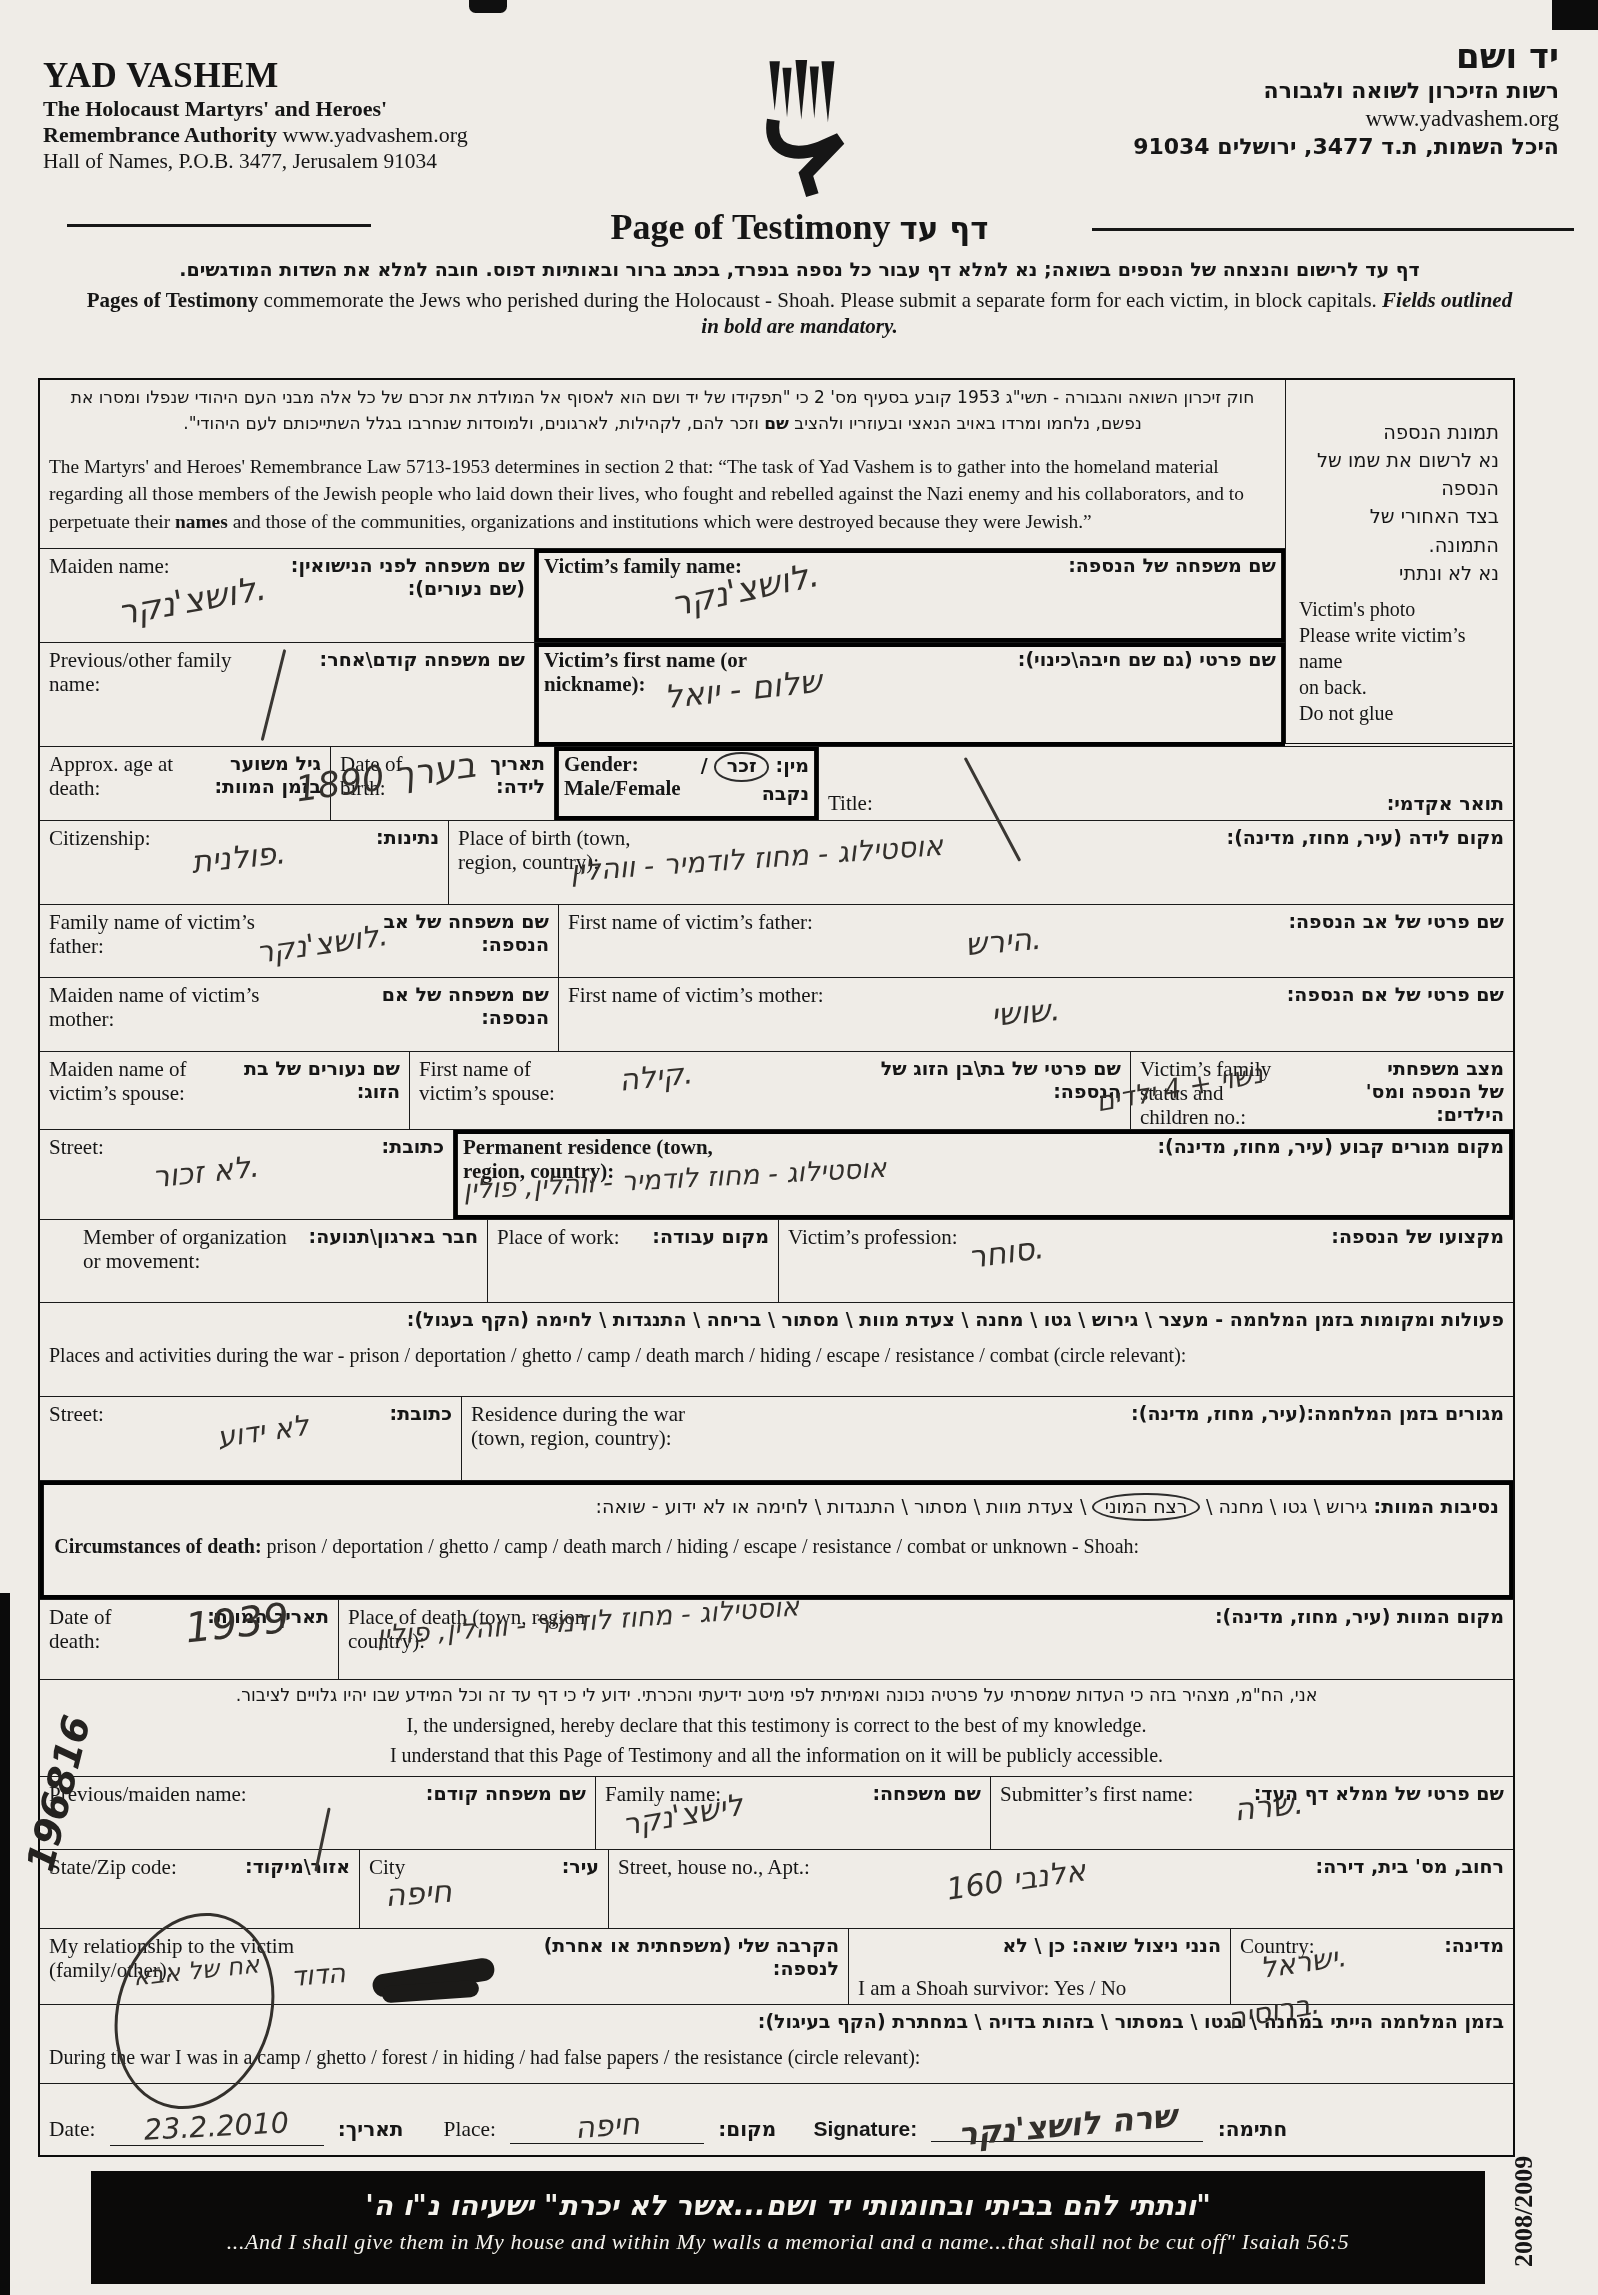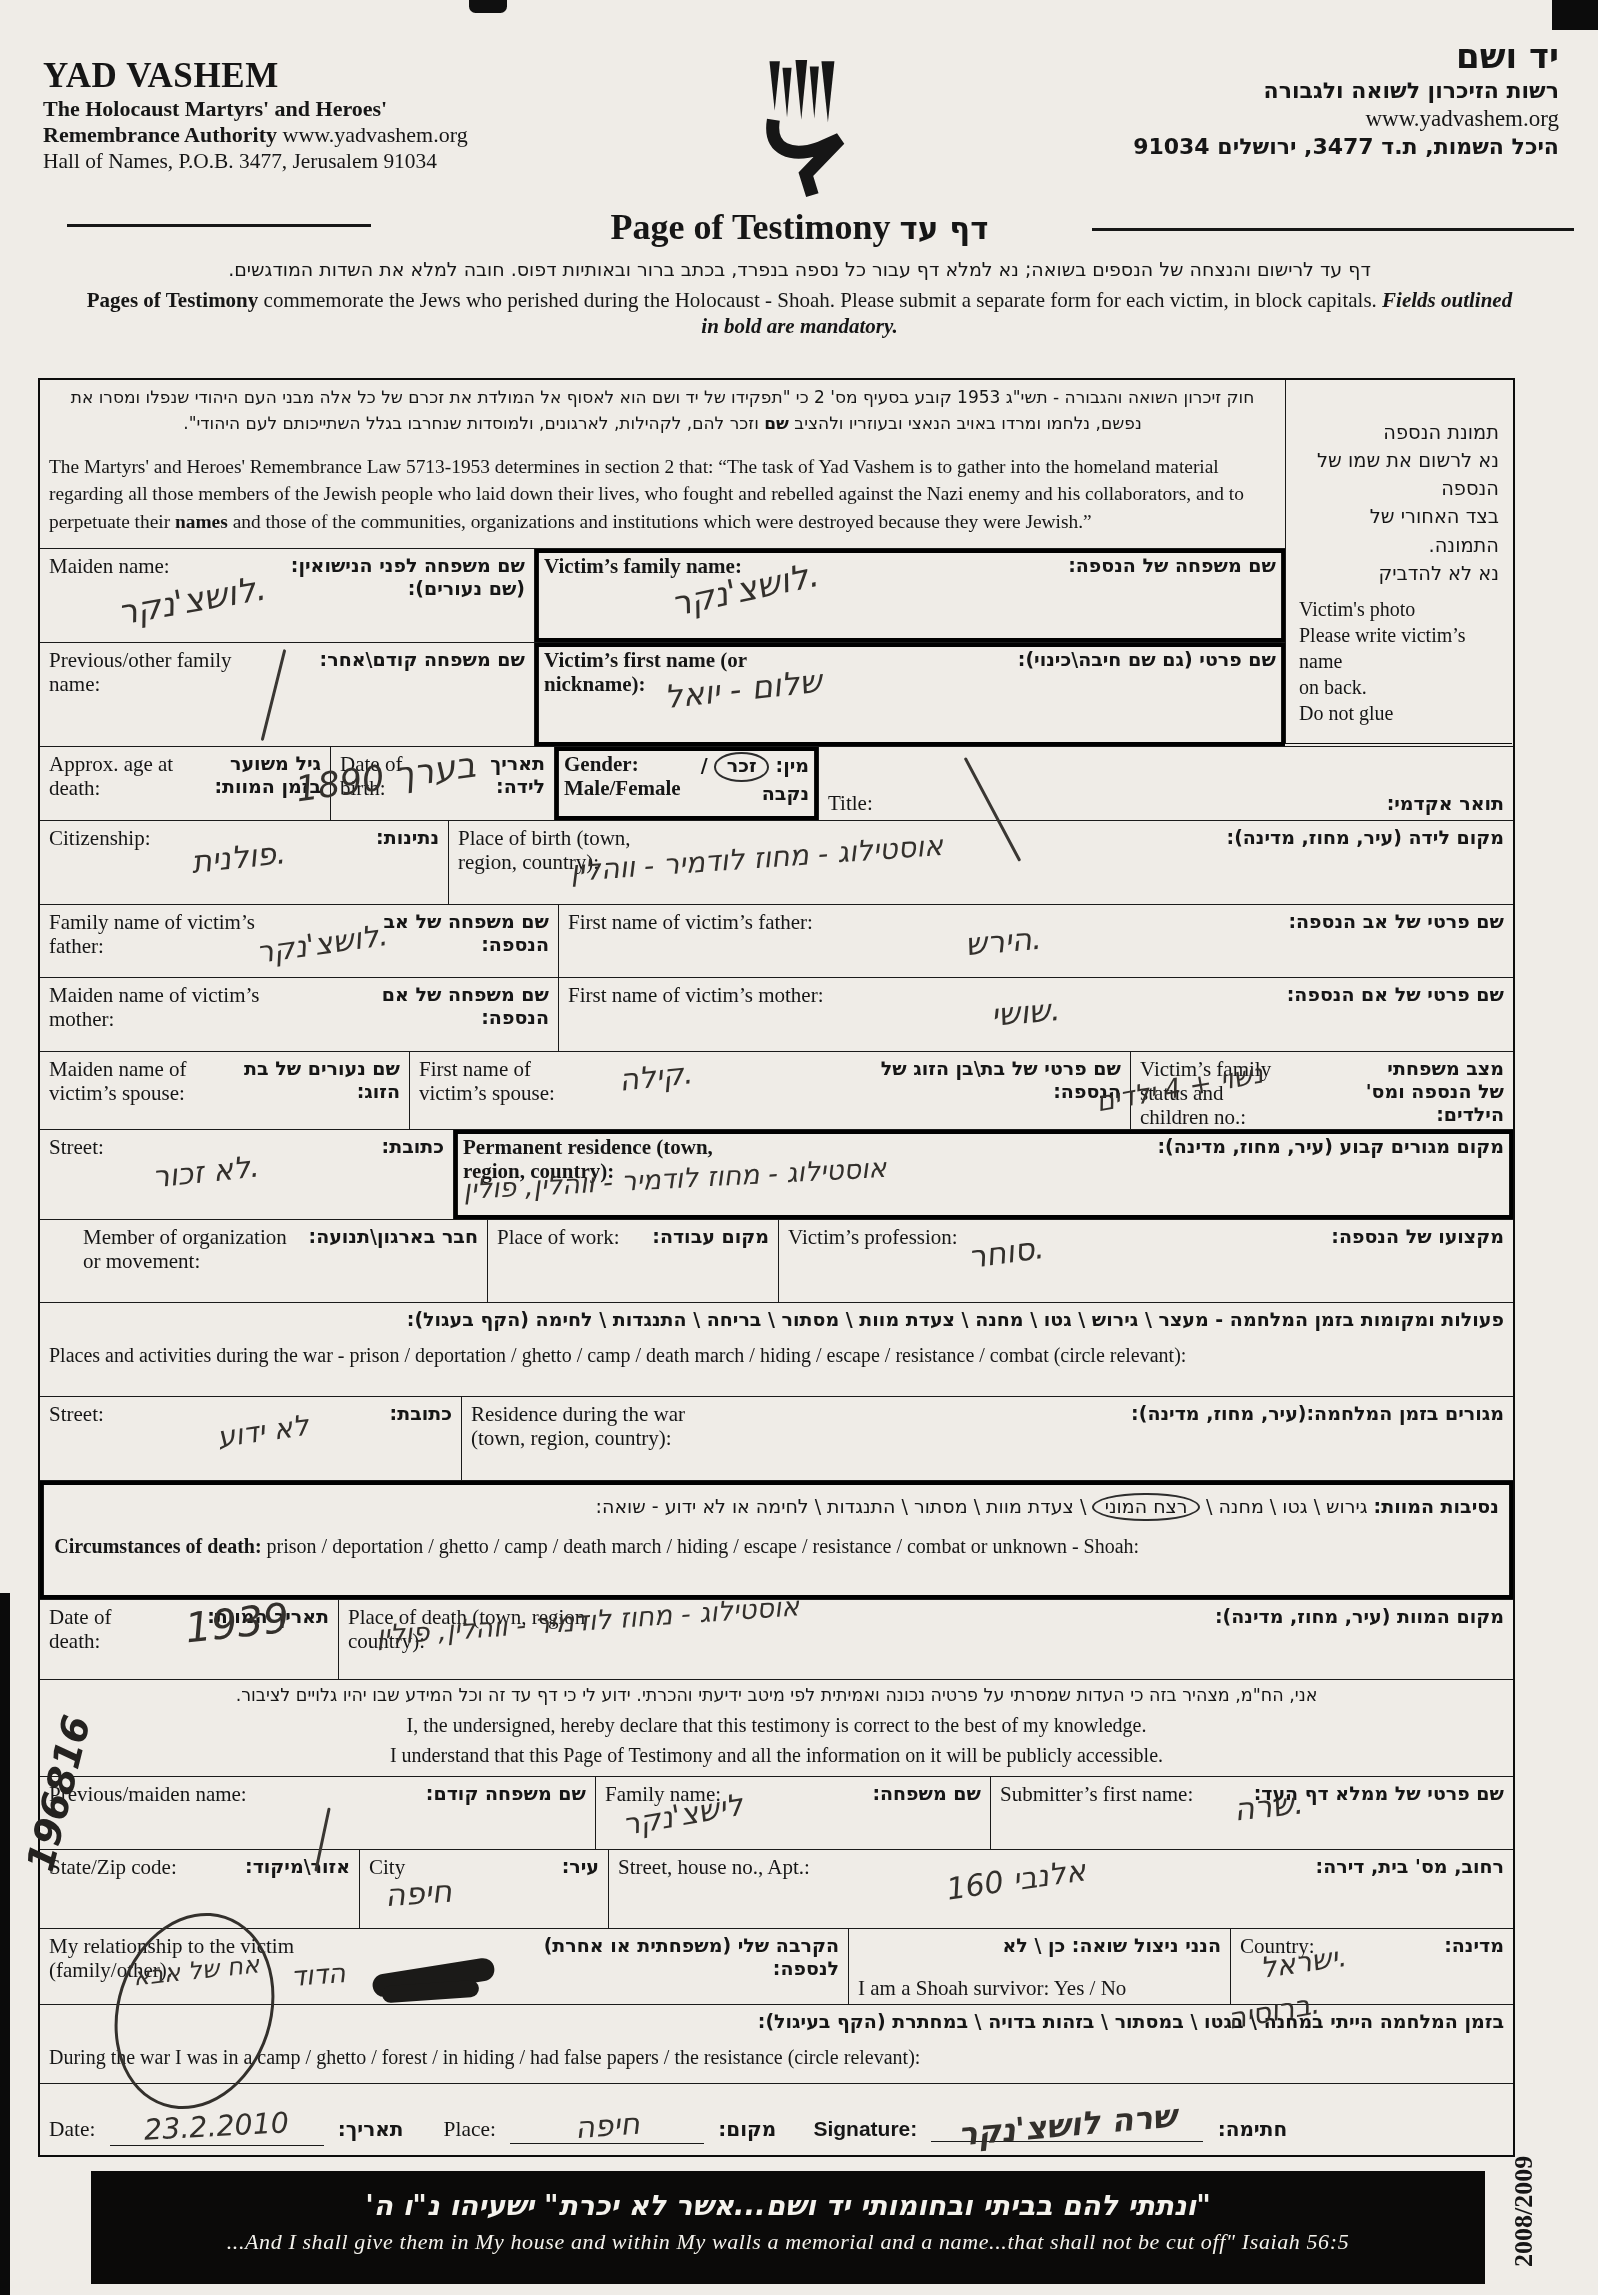--- a/index.html
+++ b/index.html
@@ -14,21 +14,21 @@
   .hdr-left .l .url{font-weight:normal;}
   .hdr-left .l4{font-size:21.4px;font-weight:normal;}
   .hdr-right{position:absolute;right:40px;top:36px;width:505px;text-align:right;}
   .hdr-right .t{font-size:34px;font-weight:bold;}
   .hdr-right .l{font-size:22px;font-weight:bold;line-height:1.35;}
   .hdr-right .url{font-size:23px;font-weight:normal;font-family:"Liberation Serif",serif;}
   .rule{position:absolute;height:2.6px;background:#171717;}
   .pagetitle{position:absolute;left:0;right:0;top:206px;text-align:center;font-size:36px;font-weight:bold;}
   .pagetitle .he{font-size:31px;}
   .intro{position:absolute;left:84px;top:258px;width:1431px;text-align:center;}
-  .intro .hl{font-size:19px;font-weight:normal;}
+  .intro .hl{font-size:19px;font-weight:bold;}
   .intro .el{font-size:21px;margin-top:6.5px;line-height:1.25;}
   
   .form{position:absolute;left:38px;top:378px;width:1477px;height:1779px;border:2.6px solid #0c0c0c;
         box-sizing:border-box;background:transparent;}
   .row{display:flex;border-top:1.9px solid #1a1a1a;box-sizing:border-box;}
   .row.first{border-top:none;}
   .cell{position:relative;border-left:1.9px solid #1a1a1a;box-sizing:border-box;
         padding:5.2px 9px;display:flex;justify-content:space-between;align-items:flex-start;gap:5.2px;}
   .cell.c1{border-left:none;}
   .lab-en{font-size:21px;line-height:1.15;}
@@ -126,21 +126,21 @@
     </div>
   </div>
 
   <div class="form">
 
     <div class="photo">
       <div class="hl he">
         <div>תמונת הנספה</div>
         <div>נא לרשום את שמו של הנספה</div>
         <div>בצד האחורי של התמונה.</div>
-        <div>נא לא להדביק</div>
+        <div>נא לא ונתתי</div>
       </div>
       <div class="el en">
         <div>Victim's photo</div>
         <div>Please write victim’s name</div>
         <div>on back.</div>
         <div>Do not glue</div>
       </div>
     </div>
 
     <div class="row first" style="height:168px;width:1245px;">

